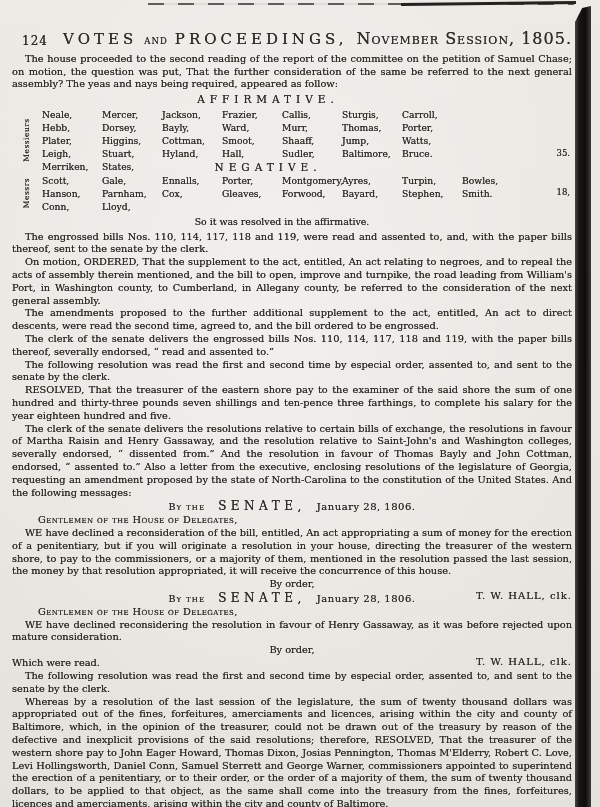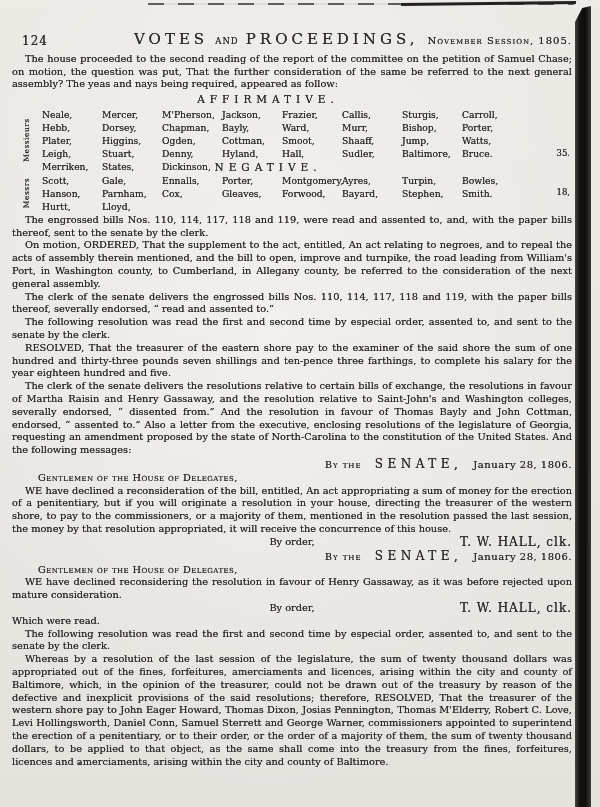--- a/index.html
+++ b/index.html
@@ -20,44 +20,44 @@
     background:linear-gradient(90deg,#4a4742 0%, #171614 25%, #0e0d0c 65%, #3e3b37 100%);
     clip-path:polygon(0 16px, 45% 2px, 100% 0, 100% 100%, 0 100%);}
   .stray-mark{position:absolute;left:78px;top:762px;font-size:9px;color:#3a3833;}
 
   .content{position:absolute;left:12px;right:28px;top:33px;font-size:9.8px;line-height:12.8px;}
 
   header{position:relative;text-align:right;margin-bottom:5px;white-space:nowrap;}
   .pagenum{position:absolute;left:10px;top:2px;font-size:12px;letter-spacing:1px;}
   .t-votes,.t-proc{font-size:15px;letter-spacing:4px;}
   .t-and{font-size:8.5px;letter-spacing:1px;margin:0 4px;}
-  .t-session{font-variant:small-caps;font-size:10px;letter-spacing:1px;margin-left:6px;margin-top:48px;}
+  .t-session{font-variant:small-caps;font-size:16px;letter-spacing:1px;margin-left:6px;margin-top:48px;}
 
   p{margin:0;text-indent:13px;text-align:justify;}
   p.noindent{text-indent:0;}
 
   .vote-heading{text-align:center;font-size:10.5px;letter-spacing:5px;margin:2px 0 2px;transform:translateX(-24px);}
   .vote-heading.neg{margin-top:-13px;margin-bottom:0;}
   .vote-table{position:relative;display:flex;padding-left:30px;font-size:9.2px;line-height:13px;margin-bottom:1px;}
   .vlabel{position:absolute;left:14px;top:50%;transform:translate(-50%,-50%) rotate(-90deg);
     font-size:7.5px;letter-spacing:0.5px;white-space:nowrap;}
   .vcol{width:60px;}
   .name-item{white-space:nowrap;}
   .vcount{position:absolute;right:2px;font-size:8.5px;}
   .vcount.aff{bottom:13px;}
   .vcount.neg{bottom:14px;}
   .result-line{text-align:center;font-size:9.4px;margin:3px 0 2px;transform:translateX(-10px);}
 
-  .msg-heading{text-align:right;margin-top:1px;white-space:nowrap;}
+  .msg-heading{text-align:center;margin-top:1px;white-space:nowrap;}
   .mh-pre{font-variant:small-caps;font-size:9.5px;letter-spacing:1px;margin-right:10px;}
   .mh-body{font-size:12px;letter-spacing:4.5px;margin-right:8px;}
   .mh-date{font-size:10px;letter-spacing:0.5px;}
   .salutation{font-variant:small-caps;margin-left:26px;font-size:9.8px;letter-spacing:0.4px;}
   .byorder-line{position:relative;text-align:center;height:13px;}
-  .signature{position:absolute;right:0;top:0;font-size:12px;letter-spacing:1px;}
+  .signature{position:absolute;right:0;top:12px;font-size:10px;letter-spacing:1px;}
 </style>
 </head>
 <body>
 
 <div class="page">
   <div class="topline"></div>
   <div class="topline2"></div>
   <div class="edge-band"></div>
   <div class="stray-mark">’</div>
 
@@ -85,66 +85,59 @@
             <div class="name-item">Merriken,</div>
           </div>
         <div class="vcol">
             <div class="name-item">Mercer,</div>
             <div class="name-item">Dorsey,</div>
             <div class="name-item">Higgins,</div>
             <div class="name-item">Stuart,</div>
             <div class="name-item">States,</div>
           </div>
         <div class="vcol">
-            <div class="name-item">M'Pherson,</div>
-            <div class="name-item">Chapman,</div>
-            <div class="name-item">Ogden,</div>
-            <div class="name-item">Denny,</div>
-            <div class="name-item">Dickinson,</div>
-          </div>
-        <div class="vcol">
             <div class="name-item">Jackson,</div>
             <div class="name-item">Bayly,</div>
             <div class="name-item">Cottman,</div>
             <div class="name-item">Hyland,</div>
           </div>
         <div class="vcol">
             <div class="name-item">Frazier,</div>
             <div class="name-item">Ward,</div>
             <div class="name-item">Smoot,</div>
             <div class="name-item">Hall,</div>
           </div>
         <div class="vcol">
             <div class="name-item">Callis,</div>
             <div class="name-item">Murr,</div>
             <div class="name-item">Shaaff,</div>
             <div class="name-item">Sudler,</div>
           </div>
         <div class="vcol">
             <div class="name-item">Sturgis,</div>
-            <div class="name-item">Bishop,</div>
+            <div class="name-item">Thomas,</div>
             <div class="name-item">Jump,</div>
             <div class="name-item">Baltimore,</div>
           </div>
         <div class="vcol">
             <div class="name-item">Carroll,</div>
             <div class="name-item">Porter,</div>
             <div class="name-item">Watts,</div>
             <div class="name-item">Bruce.</div>
           </div>
         <span class="vcount aff">35.</span>
       </div>
 
       <div class="vote-heading neg">NEGATIVE.</div>
       <div class="vote-table">
         <span class="vlabel">Messrs</span>
         <div class="vcol">
             <div class="name-item">Scott,</div>
             <div class="name-item">Hanson,</div>
-            <div class="name-item">Hurtt,</div>
+            <div class="name-item">Conn,</div>
           </div>
         <div class="vcol">
             <div class="name-item">Gale,</div>
             <div class="name-item">Parnham,</div>
             <div class="name-item">Lloyd,</div>
           </div>
         <div class="vcol">
             <div class="name-item">Ennalls,</div>
             <div class="name-item">Cox,</div>
           </div>
@@ -164,24 +157,26 @@
             <div class="name-item">Turpin,</div>
             <div class="name-item">Stephen,</div>
           </div>
         <div class="vcol">
             <div class="name-item">Bowles,</div>
             <div class="name-item">Smith.</div>
           </div>
         <span class="vcount neg">18,</span>
       </div>
 
+      <div class="result-line">So it was resolved in the affirmative.</div>
     </section>
 
     <p>The engrossed bills Nos. 110, 114, 117, 118 and 119, were read and assented to, and, with the paper bills thereof, sent to the senate by the clerk.</p>
     <p>On motion, ORDERED, That the supplement to the act, entitled, An act relating to negroes, and to repeal the acts of assembly therein mentioned, and the bill to open, improve and turnpike, the road leading from William's Port, in Washington county, to Cumberland, in Allegany county, be referred to the consideration of the next general assembly.</p>
+    <p>The amendments proposed to the further additional supplement to the act, entitled, An act to direct descents, were read the second time, agreed to, and the bill ordered to be engrossed.</p>
     <p>The clerk of the senate delivers the engrossed bills Nos. 110, 114, 117, 118 and 119, with the paper bills thereof, severally endorsed, “ read and assented to.”</p>
     <p>The following resolution was read the first and second time by especial order, assented to, and sent to the senate by the clerk.</p>
     <p>RESOLVED, That the treasurer of the eastern shore pay to the examiner of the said shore the sum of one hundred and thirty-three pounds seven shillings and ten-pence three farthings, to complete his salary for the year eighteen hundred and five.</p>
     <p>The clerk of the senate delivers the resolutions relative to certain bills of exchange, the resolutions in favour of Martha Raisin and Henry Gassaway, and the resolution relative to Saint-John's and Washington colleges, severally endorsed, “ dissented from.” And the resolution in favour of Thomas Bayly and John Cottman, endorsed, “ assented to.” Also a letter from the executive, enclosing resolutions of the legislature of Georgia, requesting an amendment proposed by the state of North-Carolina to the constitution of the United States. And the following messages:</p>
 
     <section>
       <div class="msg-heading">
         <span class="mh-pre">By the</span>
         <span class="mh-body">SENATE,</span>
         <span class="mh-date">January 28, 1806.</span>

